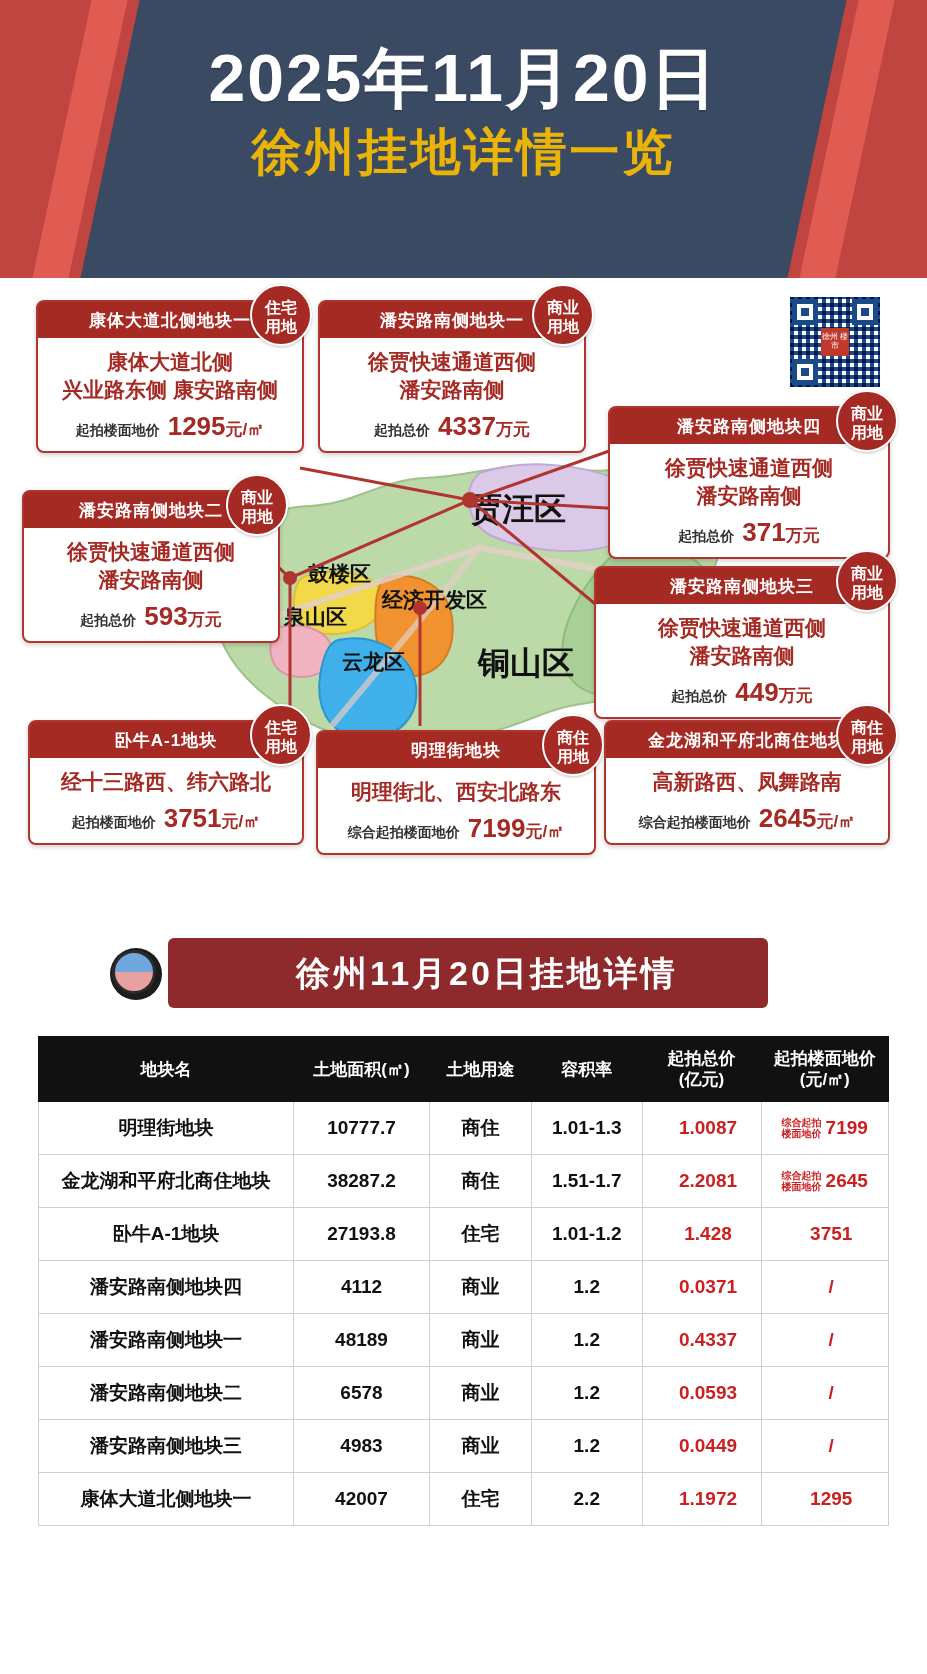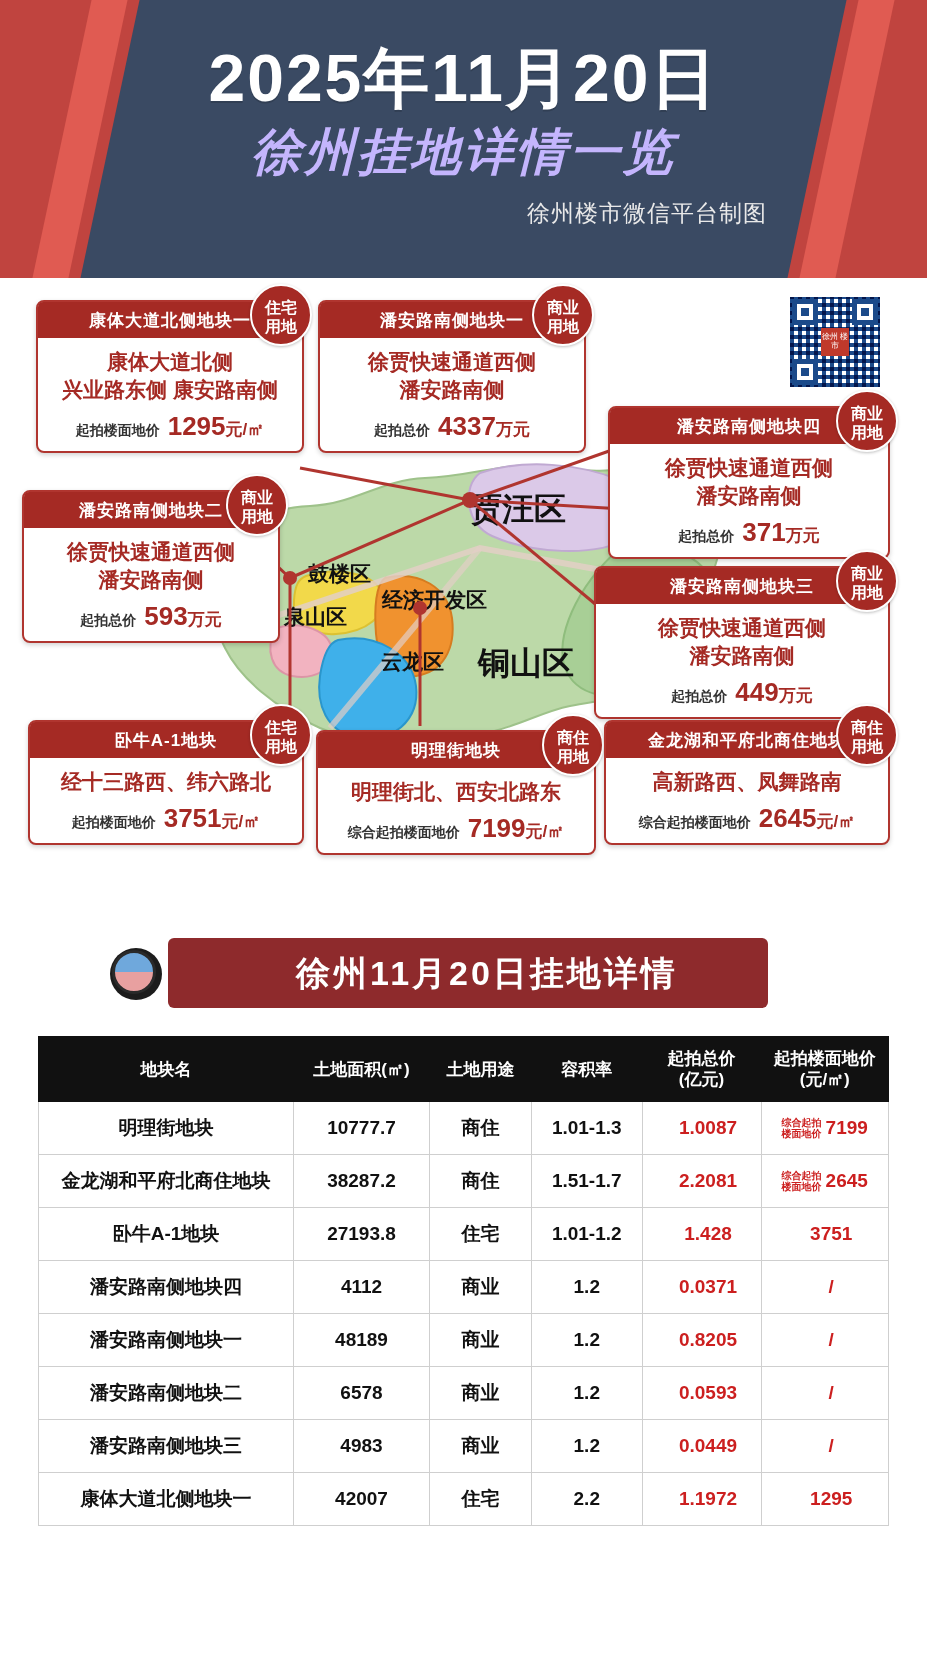--- a/index.html
+++ b/index.html
@@ -44,27 +44,26 @@
     text-align: center;
     color: #ffffff;
     font-size: 66px;
     font-weight: bold;
     letter-spacing: 2px;
     line-height: 76px;
     text-shadow: 0 2px 0 rgba(0,0,0,0.15);
   }
   .hdr-title {
     text-align: center;
-    color: #c4b5fd;
+    color: #eab308;
     font-size: 50px;
     font-weight: bold;
     letter-spacing: 3px;
     line-height: 64px;
     margin-top: 4px;
-    font-style: italic;
   }
   .hdr-sub {
     text-align: right;
     color: #e9e9e9;
     font-size: 23px;
     padding-right: 160px;
     margin-top: 14px;
     letter-spacing: 1px;
   }
 
@@ -239,21 +238,20 @@
 <div id="root">
 
   <div class="header">
     <div class="hdr-stripe-l"></div>
     <div class="hdr-stripe-l2"></div>
     <div class="hdr-stripe-r"></div>
     <div class="hdr-stripe-r2"></div>
     <div class="hdr-inner">
       <div class="hdr-date">2025年11月20日</div>
       <div class="hdr-title">徐州挂地详情一览</div>
-      <div class="hdr-sub">徐州楼市微信平台制图</div>
     </div>
   </div>
 
   <div class="map-area">
 
     <div class="qr">
       <div class="qr-grid">
         <div class="qr-eye tl">
             <i></i>
           </div>
@@ -294,21 +292,21 @@
                C146,304 136,276 140,248 C143,228 148,215 158,212 Z" fill="#3fb0ea" stroke="#2a96cc" stroke-width="2"></path>
 
       <path d="M60,200 L300,120 L520,160" stroke="#e3cfc6" stroke-width="6" fill="none" opacity="0.85"></path>
       <path d="M150,300 L300,120" stroke="#e3cfc6" stroke-width="6" fill="none" opacity="0.7"></path>
     </svg>
 
     <div class="maplabel big" style="left:470px; top:210px;">贾汪区</div>
     <div class="maplabel" style="left:308px; top:282px;">鼓楼区</div>
     <div class="maplabel" style="left:382px; top:308px;">经济开发区</div>
     <div class="maplabel" style="left:284px; top:325px;">泉山区</div>
-    <div class="maplabel" style="left:381px; top:370px;">云龙区</div>
+    <div class="maplabel" style="left:342px; top:370px;">云龙区</div>
     <div class="maplabel big" style="left:478px; top:364px;">铜山区</div>
 
     <svg class="map-shape" style="left:0; top:0;" width="927" height="640" viewBox="0 0 927 640">
       <g stroke="#b0352f" stroke-width="3" fill="none">
         <path d="M300,190 L470,222"></path>
         <path d="M470,222 L612,172"></path>
         <path d="M470,222 L640,232"></path>
         <path d="M470,222 L600,330"></path>
         <path d="M470,222 L290,300"></path>
         <path d="M290,300 L290,440"></path>
@@ -506,21 +504,21 @@
           <td>商业</td>
           <td>1.2</td>
           <td class="red">0.0371</td>
           <td class="red">/</td>
         </tr>
         <tr>
           <td class="name">潘安路南侧地块一</td>
           <td>48189</td>
           <td>商业</td>
           <td>1.2</td>
-          <td class="red">0.8205</td>
+          <td class="red">0.4337</td>
           <td class="red">/</td>
         </tr>
         <tr>
           <td class="name">潘安路南侧地块二</td>
           <td>6578</td>
           <td>商业</td>
           <td>1.2</td>
           <td class="red">0.0593</td>
           <td class="red">/</td>
         </tr>

